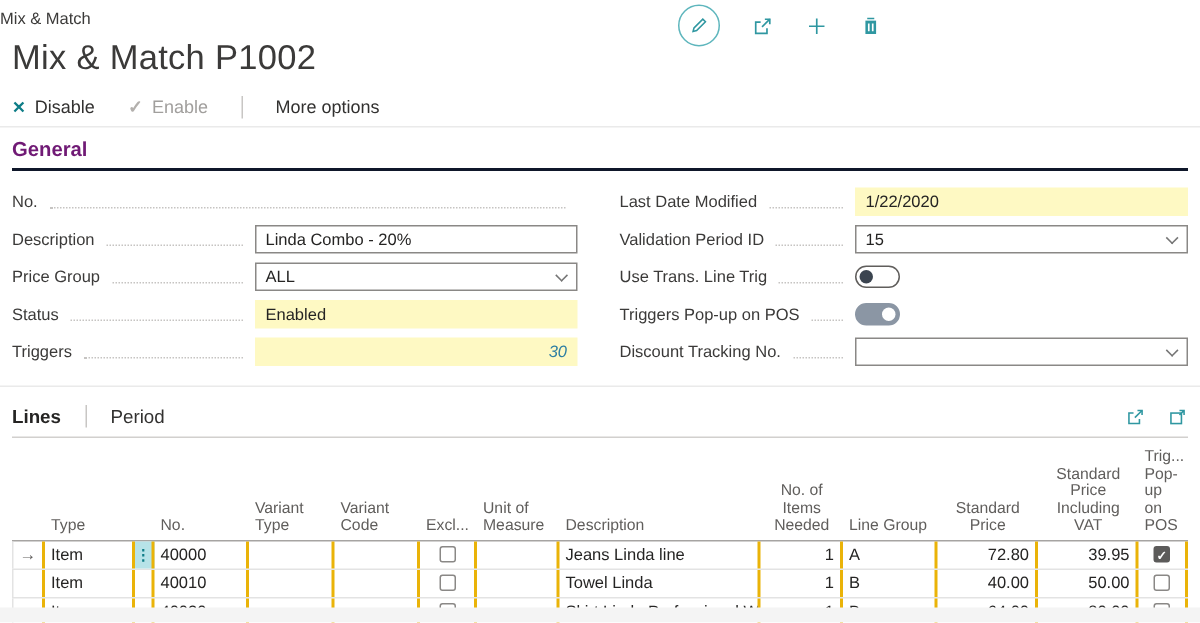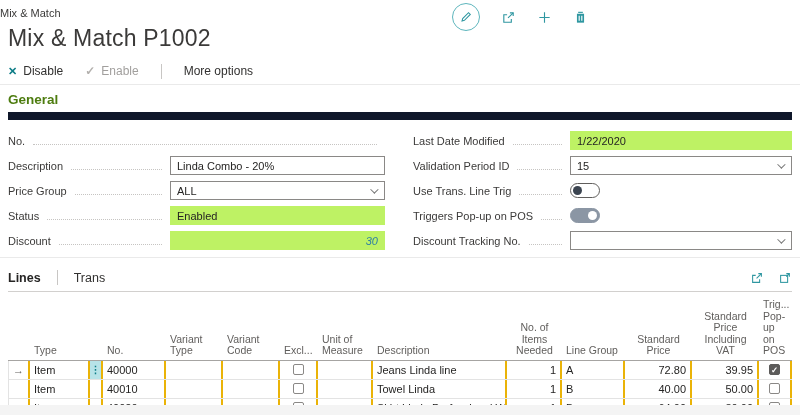--- a/index.html
+++ b/index.html
@@ -23,32 +23,32 @@
   .actionbar { position:absolute; left:8px; top:61px; height:20px; display:flex; align-items:center; font-size:12px; color:#323130; }
   .act { display:flex; align-items:center; cursor:pointer; margin-right:22px; }
   .act .x-ico::before { content:"\2715"; color:#0e7d87; font-weight:700; font-size:11px; margin-right:6px; }
   .act .ck-ico::before { content:"\2713"; color:#b3b0ad; font-weight:700; font-size:12px; margin-right:6px; }
   .act.disabled { color:#a19f9d; cursor:default; }
   .vdiv { width:1px; height:15px; background:#c8c6c4; margin-right:22px; }
   .hr1 { position:absolute; left:0; right:0; top:84px; border-top:1px solid #eaeaea; }
 
   
   .general { position:absolute; left:8px; right:8px; top:92px; }
-  .section-title { font-size:13.5px; font-weight:700; color:#4d7c0f; padding-bottom:5px; border-bottom:8px solid #0f172a; }
+  .section-title { font-size:13.5px; font-weight:700; color:#701a75; padding-bottom:5px; border-bottom:2px solid #0f172a; }
   .fieldcols { display:flex; margin-top:8px; }
   .col-l { width:377px; margin-right:28px; }
   .col-r { width:379px; }
   .frow { display:flex; align-items:center; height:25px; }
   .flabel { display:flex; align-items:center; flex:1; font-size:11px; color:#3b3a39; min-width:0; }
   .flabel .lt { white-space:nowrap; }
   .leader { flex:1; margin:0 8px 0 8px; height:9px; border-bottom:1px dotted #c6c4c2; }
   .col-l .fctrl { width:215px; display:flex; align-items:center; }
   .col-r .fctrl { width:222px; display:flex; align-items:center; }
   .fbox { height:19px; border:1px solid #8a8886; background:#fff; display:flex; align-items:center; padding:0 6px; font-size:11px; color:#252423; width:100%; position:relative; }
-  .fbox.ro { border-color:transparent; background:#bef264; }
+  .fbox.ro { border-color:transparent; background:#fef9c3; }
   .fbox.num { justify-content:flex-end;font-style:italic; }
   .chev { position:absolute; right:8px; width:6px; height:6px; border-right:1.2px solid #757575; border-bottom:1.2px solid #757575; transform:rotate(45deg) translateY(-2px); }
   .assist { width:18px; height:19px; margin-left:4px; border:1px solid #b1afad; background:#f6f5f5; color:#605e5c; display:flex; align-items:center; justify-content:center; cursor:pointer; font-size:10px; letter-spacing:1px; }
   .assist::before { content:"\2026"; margin-top:-5px; }
   .linkval { color:#2e7fa3; cursor:pointer; }
   .toggle { width:30px; height:15px; border-radius:8px; border:1px solid #605e5c; background:#fff; position:relative; cursor:pointer; }
   .toggle::after { content:""; position:absolute; width:9px; height:9px; border-radius:50%; background:#3b4450; left:2px; top:2px; }
   .toggle.on { background:#8b96a4; border-color:#8b96a4; }
   .toggle.on::after { background:#fff; left:auto; right:2px; }
 
@@ -176,21 +176,21 @@
         <span class="flabel">
             <span class="lt">Status</span>
             <span class="leader"></span>
           </span>
         <span class="fctrl">
             <span class="fbox ro">Enabled</span>
           </span>
       </div>
       <div class="frow">
         <span class="flabel">
-            <span class="lt">Discount</span>
+            <span class="lt">Triggers</span>
             <span class="leader"></span>
           </span>
         <span class="fctrl">
             <span class="fbox ro num">
               <span class="linkval">30</span>
             </span>
           </span>
       </div>
     </div>
     <div class="col-r">
@@ -246,21 +246,21 @@
           </span>
       </div>
     </div>
   </div>
 </div>
 
 <div class="hr2"></div>
 <div class="lines-tabs">
   <span class="tab-lines">Lines</span>
   <span class="tabdiv"></span>
-  <span class="tab-manage">Trans</span>
+  <span class="tab-manage">Period</span>
   <span class="lines-icons">
     <span style="display:flex">
       <svg width="14" height="14" viewBox="0 0 16 16">
           <path d="M6.5 5H3v8h8V9.5"></path>
           <path d="M7.5 8.5L13 3"></path>
           <path d="M9.5 3H13v3.5"></path>
         </svg>
     </span>
     <span style="display:flex">
       <svg width="14" height="14" viewBox="0 0 16 16">

